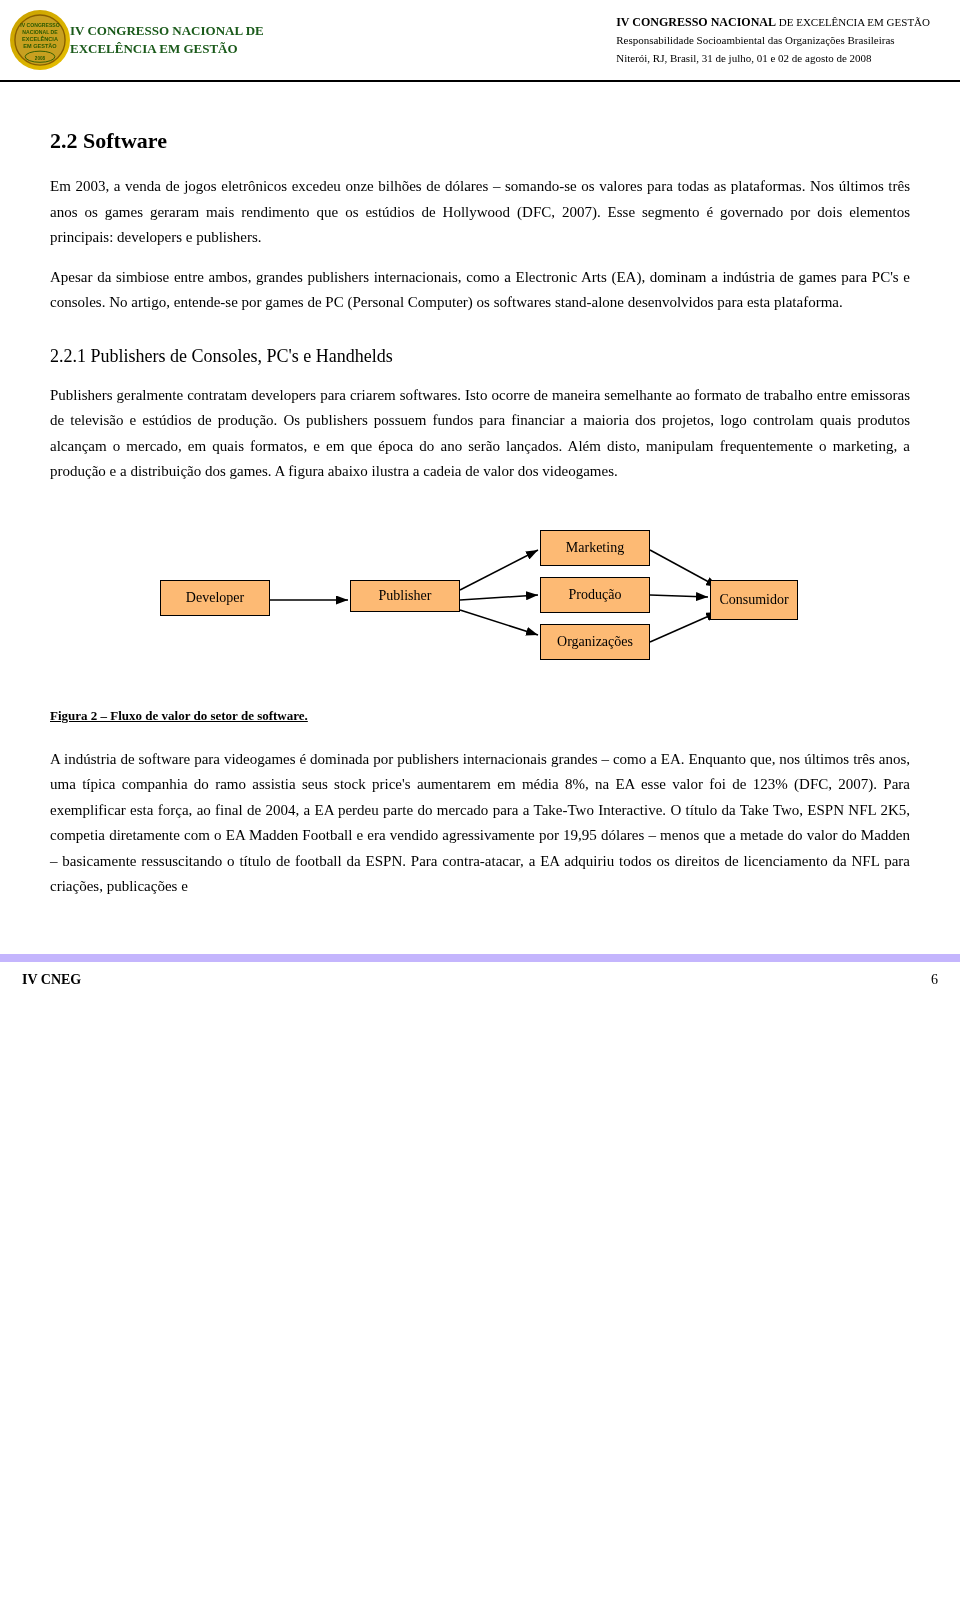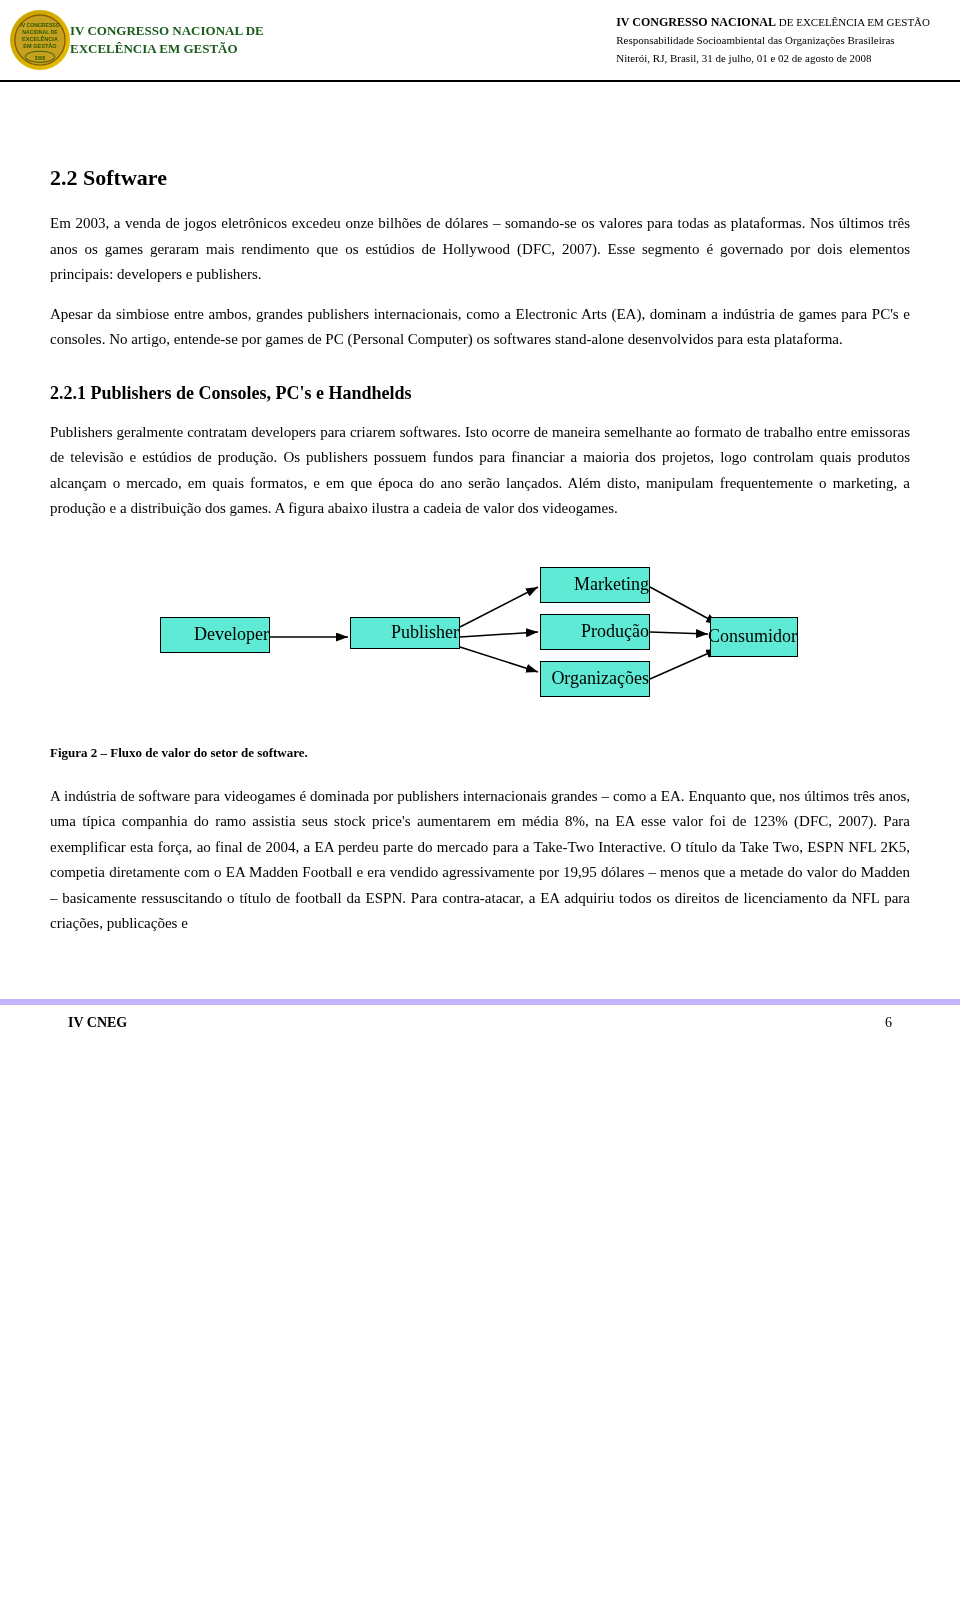--- a/index.html
+++ b/index.html
@@ -58,32 +58,31 @@
       line-height: 1.6;
     }
     .header-info .title-bold {
       font-weight: bold;
       font-size: 12px;
     }
     .header-info .title-part {
       font-weight: normal;
     }
     .content {
-      padding: 35px 50px 20px 50px;
-      margin-top: 48px;
+      padding: 46px 50px 20px 50px;
     }
     h2 {
       font-size: 22px;
       font-weight: bold;
       margin-bottom: 20px;
       font-family: 'Times New Roman', Times, serif;
     }
     h3 {
       font-size: 18px;
-      font-weight: bold;
+      font-weight: normal;
       margin: 30px 0 16px 0;
       font-family: 'Times New Roman', Times, serif;
     }
     p {
       text-align: justify;
       margin-bottom: 14px;
       line-height: 1.7;
       font-size: 15px;
     }
     .diagram-container {
@@ -93,25 +92,25 @@
       justify-content: center;
     }
     .diagram {
       position: relative;
       width: 700px;
       height: 160px;
     }
     .box {
       position: absolute;
       border: 1.5px solid #000;
-      background: #5eead4;
-      display: flex;
-      align-items: center;
-      justify-content: flex-end;
-      font-size: 18px;
+      background: #fdba74;
+      display: flex;
+      align-items: center;
+      justify-content: center;
+      font-size: 14px;
       font-family: 'Times New Roman', Times, serif;
     }
     .box-developer {
       left: 30px;
       top: 65px;
       width: 110px;
       height: 36px;
     }
     .box-publisher {
       left: 220px;
@@ -152,28 +151,29 @@
       pointer-events: none;
     }
     .figure-caption {
       font-size: 13px;
       margin-top: 6px;
       margin-bottom: 20px;
     }
     .figure-caption em {
       font-style: normal;
       font-weight: bold;
+      text-decoration: underline;
     }
     .footer {
-      border-top: 6px solid #c4b5fd;
-      padding: 10px 68px;
+      border-top: 8px solid #c4b5fd;
+      padding: 10px 22px;
       display: flex;
       justify-content: space-between;
       align-items: center;
-      margin-top: 28px;
+      margin-top: 20px;
     }
     .footer-left {
       font-size: 14px;
       font-weight: bold;
     }
     .footer-right {
       font-size: 14px;
     }
   </style>
 </head>

